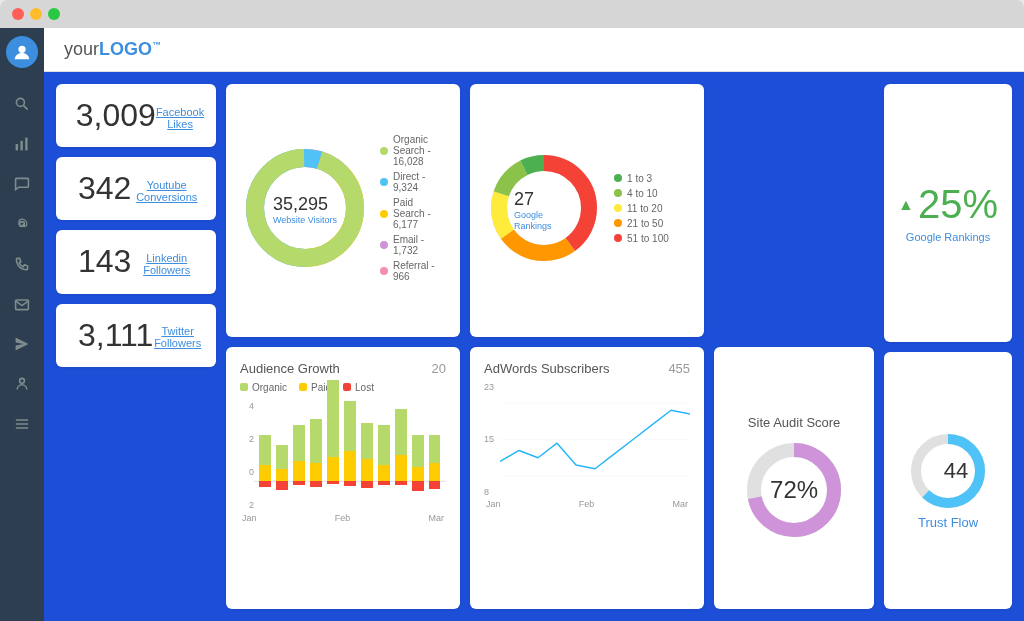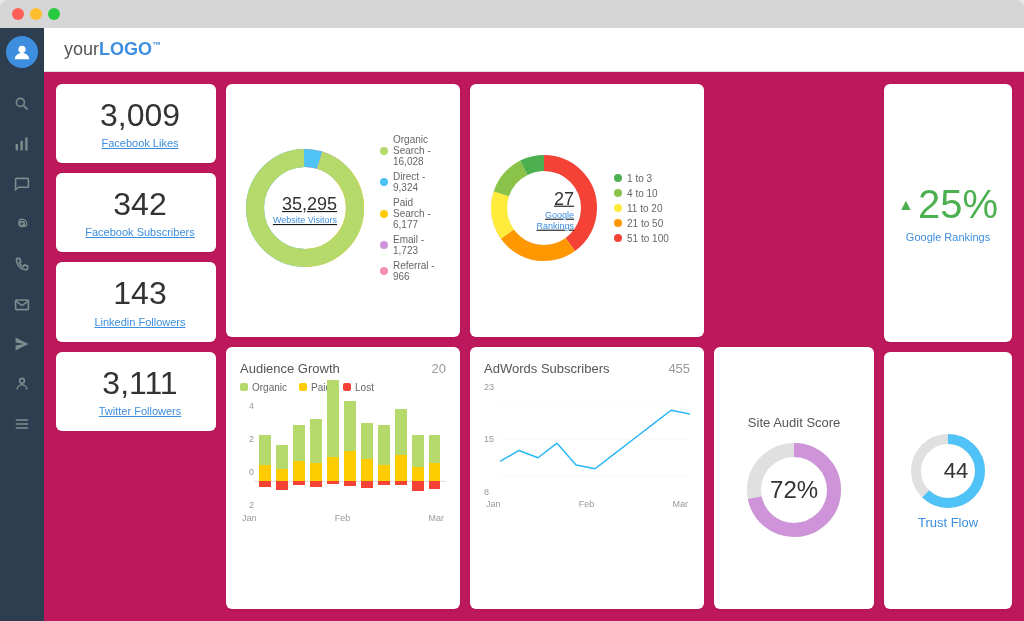--- a/index.html
+++ b/index.html
@@ -16,47 +16,47 @@
     .app { display: flex; flex: 1; height: calc(621px - 28px); }
 
     
     .sidebar { width: 44px; background: #2c3e50; display: flex; flex-direction: column; align-items: center; padding-top: 8px; }
     .sidebar-logo { width: 32px; height: 32px; background: #3d8ede; border-radius: 50%; display: flex; align-items: center; justify-content: center; margin-bottom: 16px; }
     .sidebar-logo svg { width: 18px; height: 18px; fill: white; }
     .sidebar-icon { width: 36px; height: 36px; display: flex; align-items: center; justify-content: center; color: #7f8c8d; margin: 2px 0; cursor: pointer; border-radius: 4px; }
     .sidebar-icon svg { width: 16px; height: 16px; fill: currentColor; }
 
     
-    .main-area { flex: 1; display: flex; flex-direction: column; background: #be185d; }
+    .main-area { flex: 1; display: flex; flex-direction: column; background: #1d4ed8; }
     .topbar { background: white; height: 44px; display: flex; align-items: center; padding: 0 20px; border-bottom: 1px solid #e0e0e0; }
     .logo-text { font-size: 18px; color: #555; font-weight: 300; }
     .logo-text span { color: #3d8ede; font-weight: 700; }
     .logo-tm { font-size: 9px; color: #999; vertical-align: super; }
 
     
     .dashboard { flex: 1; padding: 12px; display: grid; grid-template-columns: 160px 1fr 1fr 160px; grid-template-rows: auto auto; gap: 10px; overflow: hidden; }
 
     
     .card { background: white; border-radius: 6px; padding: 14px; box-shadow: 0 1px 3px rgba(0,0,0,0.08); }
 
     
-    .stat-card { display: flex; flex-direction: column; align-items: center; justify-content: center; padding-left: 22px; }
+    .stat-card { display: flex; flex-direction: row; align-items: center; justify-content: center; padding-left: 22px; }
     .stat-number { font-size: 32px; font-weight: 300; color: #333; line-height: 1.1; }
     .stat-label { font-size: 11px; color: #3d8ede; margin-top: 4px; text-align: center; text-decoration: underline; }
 
     
     .left-column { display: flex; flex-direction: column; gap: 10px; grid-row: 1 / 3; }
 
     
     .donut-card { display: flex; align-items: center; gap: 10px; }
     .donut-legend { font-size: 10px; color: #666; }
     .donut-legend-item { display: flex; align-items: center; gap: 5px; margin-bottom: 4px; }
     .legend-dot { width: 8px; height: 8px; border-radius: 50%; flex-shrink: 0; }
     .donut-center { position: relative; flex-shrink: 0; }
-    .donut-label { position: absolute; top: 50%; left: 50%; transform: translate(-50%, -50%); text-align: right; text-decoration: underline; }
+    .donut-label { position: absolute; top: 50%; left: 50%; transform: translate(-50%, -50%); text-align: left; }
     .donut-label .num { font-size: 18px; font-weight: 300; color: #333; display: block; }
     .donut-label .sub { font-size: 9px; color: #3d8ede; display: block; line-height: 1.2; }
 
     
     .right-column { grid-row: 1 / 3; display: flex; flex-direction: column; gap: 10px; }
     .google-rank-card { display: flex; flex-direction: column; align-items: center; justify-content: center; }
     .rank-pct { font-size: 36px; font-weight: 300; color: #4caf50; }
 
     
     .chart-card { overflow: hidden; }
@@ -161,21 +161,21 @@
 
     <div class="dashboard">
 
       <div class="left-column">
         <div class="card stat-card">
           <div class="stat-number">3,009</div>
           <div class="stat-label">Facebook Likes</div>
         </div>
         <div class="card stat-card">
           <div class="stat-number">342</div>
-          <div class="stat-label">Facebook Subscribers</div>
+          <div class="stat-label">Youtube Conversions</div>
         </div>
         <div class="card stat-card">
           <div class="stat-number">143</div>
           <div class="stat-label">Linkedin Followers</div>
         </div>
         <div class="card stat-card">
           <div class="stat-number">3,111</div>
           <div class="stat-label">Twitter Followers</div>
         </div>
       </div>
@@ -209,21 +209,21 @@
           <div class="donut-legend-item">
               <div class="legend-dot" style="background:#4fc3f7"></div>
               <span>Direct - 9,324</span>
             </div>
           <div class="donut-legend-item">
               <div class="legend-dot" style="background:#ffcc02"></div>
               <span>Paid Search - 6,177</span>
             </div>
           <div class="donut-legend-item">
               <div class="legend-dot" style="background:#ce93d8"></div>
-              <span>Email - 1,723</span>
+              <span>Email - 1,732</span>
             </div>
           <div class="donut-legend-item">
               <div class="legend-dot" style="background:#f48fb1"></div>
               <span>Referral - 966</span>
             </div>
         </div>
       </div>
 
       <div class="card donut-card" style="grid-column:3; grid-row:1;">
         <div class="donut-center">

